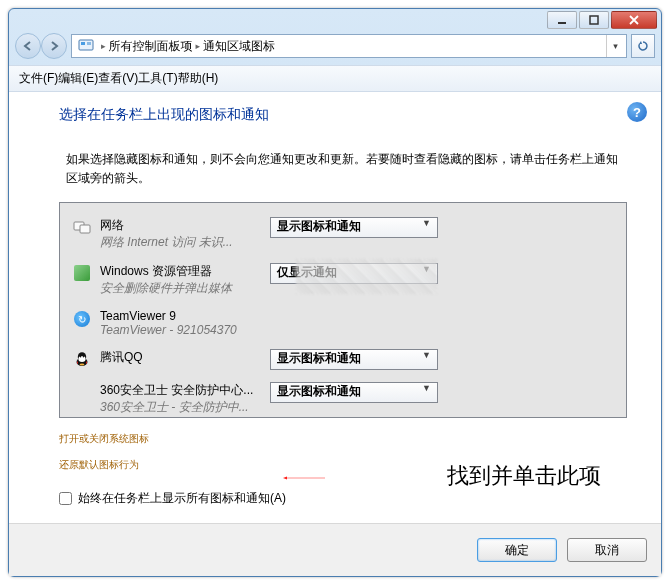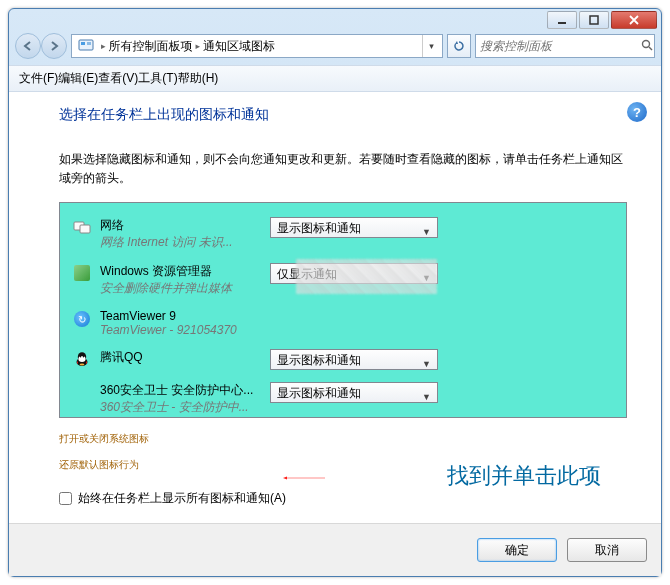--- a/index.html
+++ b/index.html
@@ -61,44 +61,45 @@
     display:flex; gap:0; padding: 4px 10px; font-size:12px;
   }
   .menubar span { cursor:pointer; }
 
   
   .content {
     flex:1; background:#fff; padding: 14px 34px 10px 50px;
     position:relative; overflow:hidden;
   }
   .heading { color:#003399; font-size:14px; margin-bottom:26px; font-weight:400; }
-  .desc { font-size:12px; line-height:1.6; color:#000; margin-bottom:14px; }
+  .desc { font-size:12px; line-height:1.6; color:#000; margin-bottom:14px;margin-left:7px; }
   .helpicon {
     position:absolute; top:10px; right:14px; width:20px; height:20px;
     border-radius:50%; background: radial-gradient(circle at 35% 35%, #6db3f2, #1e69c9);
     color:#fff; font-size:13px; font-weight:bold;
     display:flex; align-items:center; justify-content:center; cursor:pointer;
   }
 
   .listpanel {
     height:216px; border:1px solid #828790; overflow-y: scroll;
     padding: 8px 4px 8px 12px; font-size:12px;
-    background:#5eead4;
+    background:#e5e5e5;
   }
   .item { display:flex; align-items:flex-start; padding:6px 0; }
   .item .icon { width:20px; height:20px; margin-right:8px; flex-shrink:0; display:flex;align-items:center;justify-content:center;}
   .item .labelblock { width:170px; }
   .item .label { color:#000; font-size:12px; }
   .item .sublabel { color:#777; font-size:12px; font-style:italic; }
   .item .dropwrap { flex:1; padding-right:12px; }
   .dropdown {
     width:168px; height:21px; border:1px solid #828790;
     background: linear-gradient(#fefefe, #eef1f5);
-    display:flex; align-items:flex-end; font-size:12px; padding:0 6px;
+    display:flex; align-items:flex-start; font-size:12px; padding:0 6px;
     cursor:pointer;
+    font-weight:bold;
   }
   .dropdown .arrow { margin-left:auto; font-size:9px; color:#444; }
   .dropdown.smudged { position:relative; }
   .dropdown.smudged::after {
     content:""; position:absolute; left:25px; right:0; top:-5px; height:35px;
     background: repeating-linear-gradient(45deg, rgba(200,200,200,.8), rgba(255,255,255,.5) 3px);
     filter: blur(1px);
   }
 
   .linkline { color:#a16207; font-size:10px; margin:14px 0 8px 0; cursor:pointer; display:inline-block;}
@@ -124,21 +125,21 @@
   }
   .btn.primary { border:1px solid #4a9de3; box-shadow: inset 0 0 2px #6eb6f0; }
 
   
   .anno {
     position:absolute; left:50px; right:20px; top:370px; height:30px;
     z-index: 50; pointer-events:none;
   }
   .anno-text {
     position:absolute; right:40px; top:-1px;
-    color:#0369a1; font-size:22px; font-family: "SimSun", serif;
+    color:#000000; font-size:22px; font-family: "SimSun", serif;
   }
   .anno-arrow {
     position:absolute; left:140px; top:14px; width:210px; height:4px;
   }
   .anno-arrow line { stroke:#fd1e19; stroke-width:2.5; }
   .anno-arrow polygon { fill:#fd1e19; }
   .ico-win { width:16px;height:16px; background:linear-gradient(135deg,#8bd08b,#3a9c3a); border-radius:2px; }
   .ico-tv { width:16px;height:16px; border-radius:50%; background:radial-gradient(circle at 40% 40%, #6cc4ff, #1278d4); display:flex;align-items:center;justify-content:center;}
   .ico-tv::after{content:"↺"; color:#fff; font-size:10px; transform:scaleX(-1);}
 </style>
@@ -191,29 +192,20 @@
       <span class="sep">▸</span>
       <span>通知区域图标</span>
       <span class="addrdrop">▾</span>
     </div>
     <div class="refreshbtn">
       <svg width="12" height="12">
           <path d="M6 2 A4 4 0 1 1 2.5 4" fill="none" stroke="#3c6fa3" stroke-width="1.5"></path>
           <path d="M4 1 L2 4 L5 4 Z" fill="#3c6fa3"></path>
         </svg>
     </div>
-    <div class="searchbox">
-      <input placeholder="搜索控制面板" style="">
-      <span class="sicon">
-        <svg width="12" height="12">
-            <circle cx="5" cy="5" r="3.5" fill="none" stroke="#666" stroke-width="1.4"></circle>
-            <line x1="8" y1="8" x2="11" y2="11" stroke="#666" stroke-width="1.4"></line>
-          </svg>
-      </span>
-    </div>
   </div>
 
   <div class="menubar">
     <span>文件(F)</span>
     <span>编辑(E)</span>
     <span>查看(V)</span>
     <span>工具(T)</span>
     <span>帮助(H)</span>
   </div>
 

